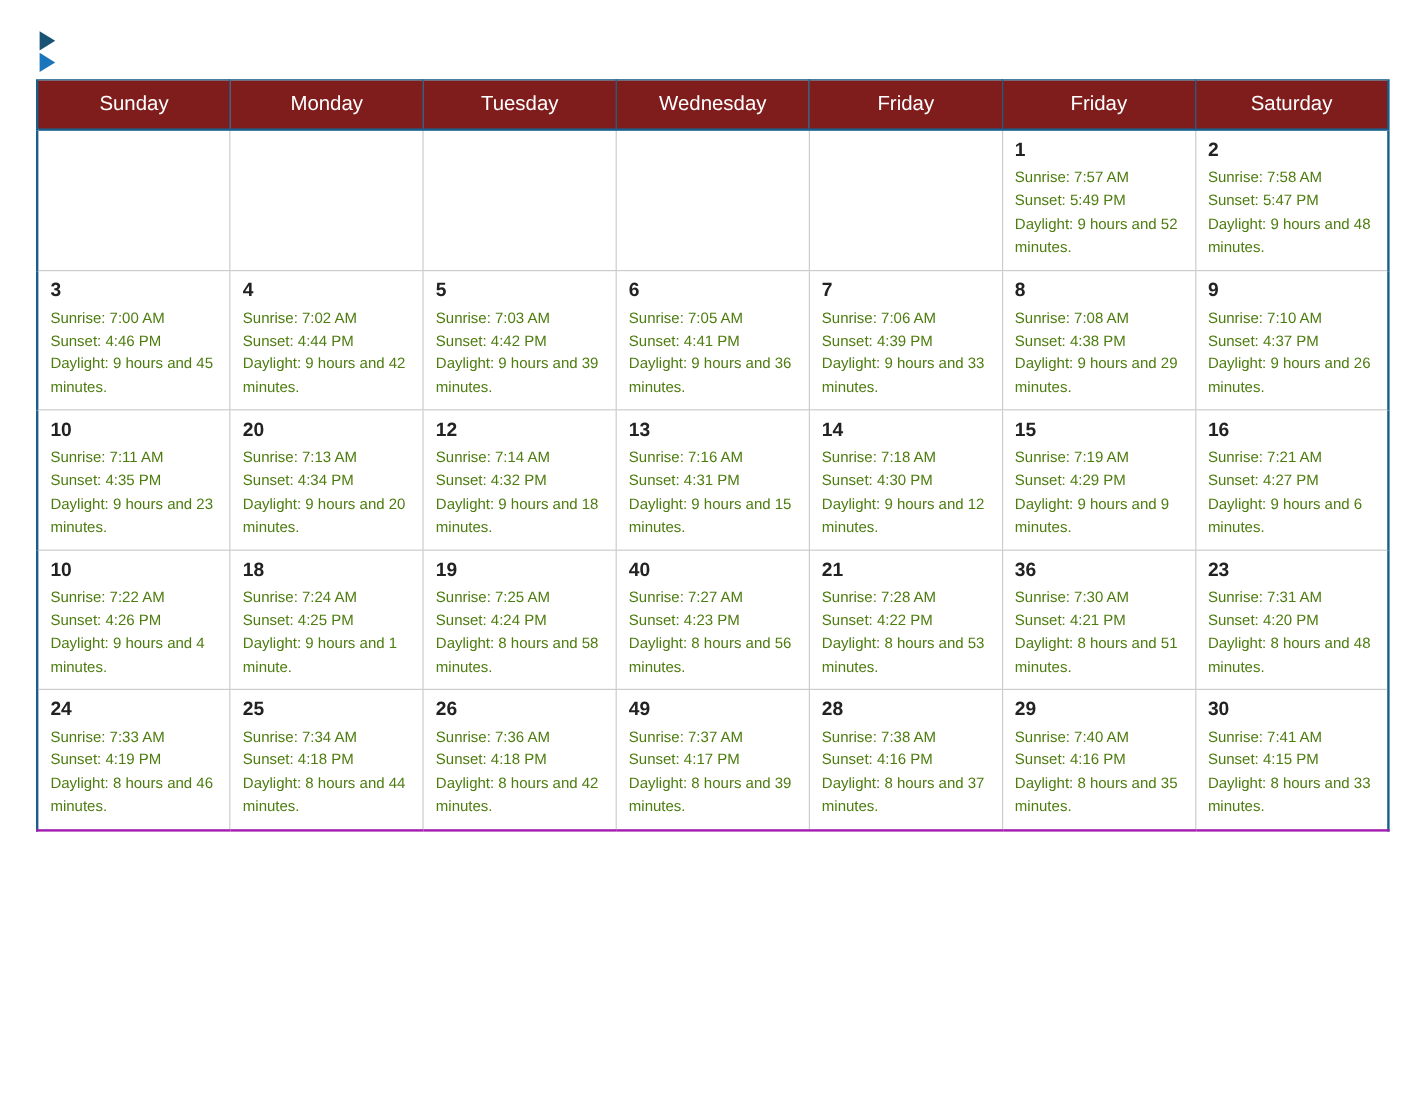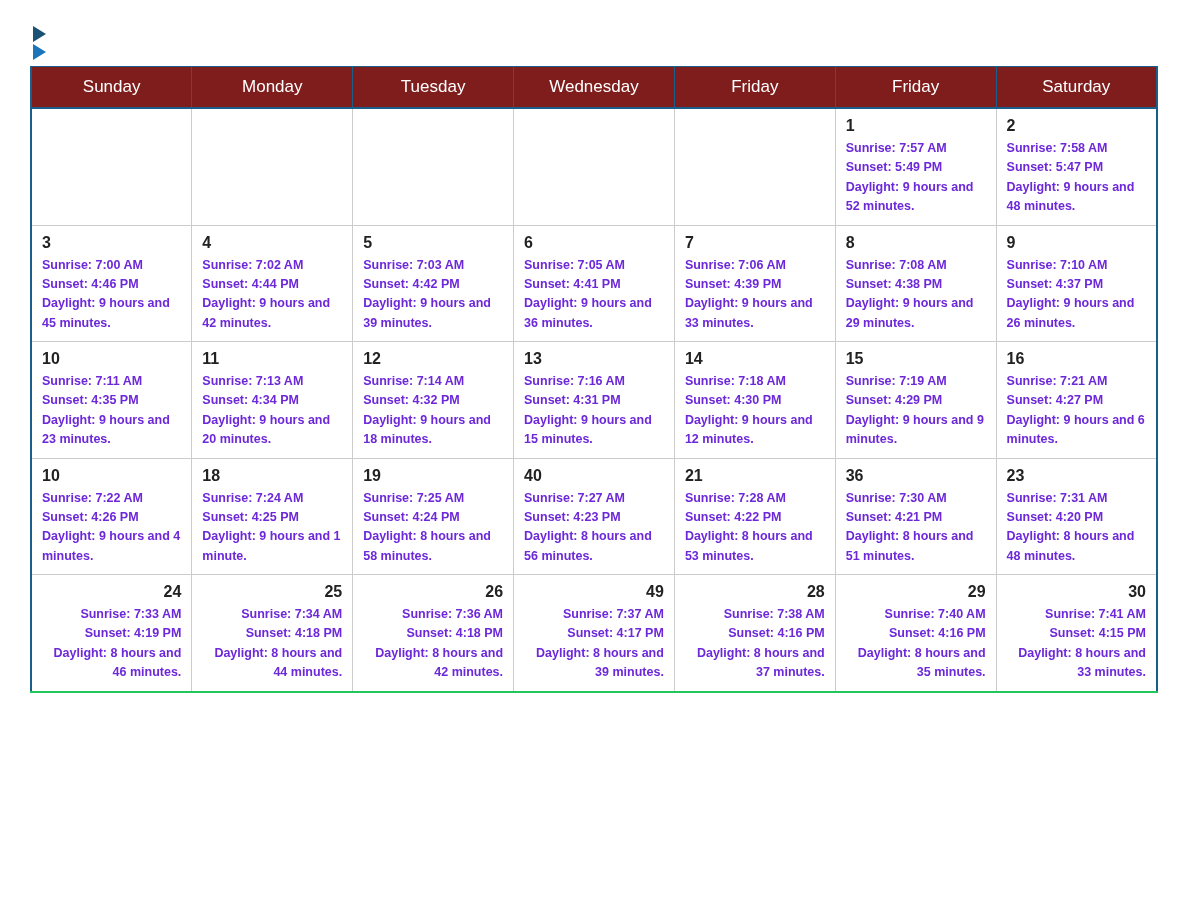--- a/index.html
+++ b/index.html
@@ -67,22 +67,21 @@
     tbody tr td {
       border: 1px solid #ccc;
       vertical-align: top;
       padding: 8px 10px;
       width: 14.28%;
       height: 110px;
       font-size: 13px;
       color: #333;
     }
     tbody tr:last-child td {
-      border-bottom: 2px solid #22c55e;
-      text-align: right;
+      border-bottom: 2px solid #a21caf;
     }
     tbody tr td:first-child {
       border-left: 2px solid #1a5f8a;
     }
     tbody tr td:last-child {
       border-right: 2px solid #1a5f8a;
     }
     thead tr th:first-child {
       border-left: 2px solid #1a5f8a;
     }
@@ -92,22 +91,21 @@
     .day-number {
       font-size: 16px;
       font-weight: bold;
       color: #222;
       display: block;
       margin-bottom: 4px;
     }
     .day-info {
       font-size: 12.5px;
       line-height: 1.55;
-      color: #6d28d9;
-      font-weight: bold;
+      color: #4d7c0f;
     }
     .empty-cell {
       background: #fff;
     }
     tbody tr:first-child {
       border-top: 2px solid #1a5f8a;
     }
   </style>
 </head>
 <body>
@@ -155,21 +153,21 @@
         <td><span class="day-number">3</span><span class="day-info">Sunrise: 7:00 AM<br>Sunset: 4:46 PM<br>Daylight: 9 hours and 45 minutes.</span></td>
         <td><span class="day-number">4</span><span class="day-info">Sunrise: 7:02 AM<br>Sunset: 4:44 PM<br>Daylight: 9 hours and 42 minutes.</span></td>
         <td><span class="day-number">5</span><span class="day-info">Sunrise: 7:03 AM<br>Sunset: 4:42 PM<br>Daylight: 9 hours and 39 minutes.</span></td>
         <td><span class="day-number">6</span><span class="day-info">Sunrise: 7:05 AM<br>Sunset: 4:41 PM<br>Daylight: 9 hours and 36 minutes.</span></td>
         <td><span class="day-number">7</span><span class="day-info">Sunrise: 7:06 AM<br>Sunset: 4:39 PM<br>Daylight: 9 hours and 33 minutes.</span></td>
         <td><span class="day-number">8</span><span class="day-info">Sunrise: 7:08 AM<br>Sunset: 4:38 PM<br>Daylight: 9 hours and 29 minutes.</span></td>
         <td><span class="day-number">9</span><span class="day-info">Sunrise: 7:10 AM<br>Sunset: 4:37 PM<br>Daylight: 9 hours and 26 minutes.</span></td>
       </tr>
       <tr>
         <td><span class="day-number">10</span><span class="day-info">Sunrise: 7:11 AM<br>Sunset: 4:35 PM<br>Daylight: 9 hours and 23 minutes.</span></td>
-        <td><span class="day-number">11</span><span class="day-info">Sunrise: 7:13 AM<br>Sunset: 4:34 PM<br>Daylight: 9 hours and 20 minutes.</span></td>
+        <td><span class="day-number">20</span><span class="day-info">Sunrise: 7:13 AM<br>Sunset: 4:34 PM<br>Daylight: 9 hours and 20 minutes.</span></td>
         <td><span class="day-number">12</span><span class="day-info">Sunrise: 7:14 AM<br>Sunset: 4:32 PM<br>Daylight: 9 hours and 18 minutes.</span></td>
         <td><span class="day-number">13</span><span class="day-info">Sunrise: 7:16 AM<br>Sunset: 4:31 PM<br>Daylight: 9 hours and 15 minutes.</span></td>
         <td><span class="day-number">14</span><span class="day-info">Sunrise: 7:18 AM<br>Sunset: 4:30 PM<br>Daylight: 9 hours and 12 minutes.</span></td>
         <td><span class="day-number">15</span><span class="day-info">Sunrise: 7:19 AM<br>Sunset: 4:29 PM<br>Daylight: 9 hours and 9 minutes.</span></td>
         <td><span class="day-number">16</span><span class="day-info">Sunrise: 7:21 AM<br>Sunset: 4:27 PM<br>Daylight: 9 hours and 6 minutes.</span></td>
       </tr>
       <tr>
         <td><span class="day-number">10</span><span class="day-info">Sunrise: 7:22 AM<br>Sunset: 4:26 PM<br>Daylight: 9 hours and 4 minutes.</span></td>
         <td><span class="day-number">18</span><span class="day-info">Sunrise: 7:24 AM<br>Sunset: 4:25 PM<br>Daylight: 9 hours and 1 minute.</span></td>
         <td><span class="day-number">19</span><span class="day-info">Sunrise: 7:25 AM<br>Sunset: 4:24 PM<br>Daylight: 8 hours and 58 minutes.</span></td>

